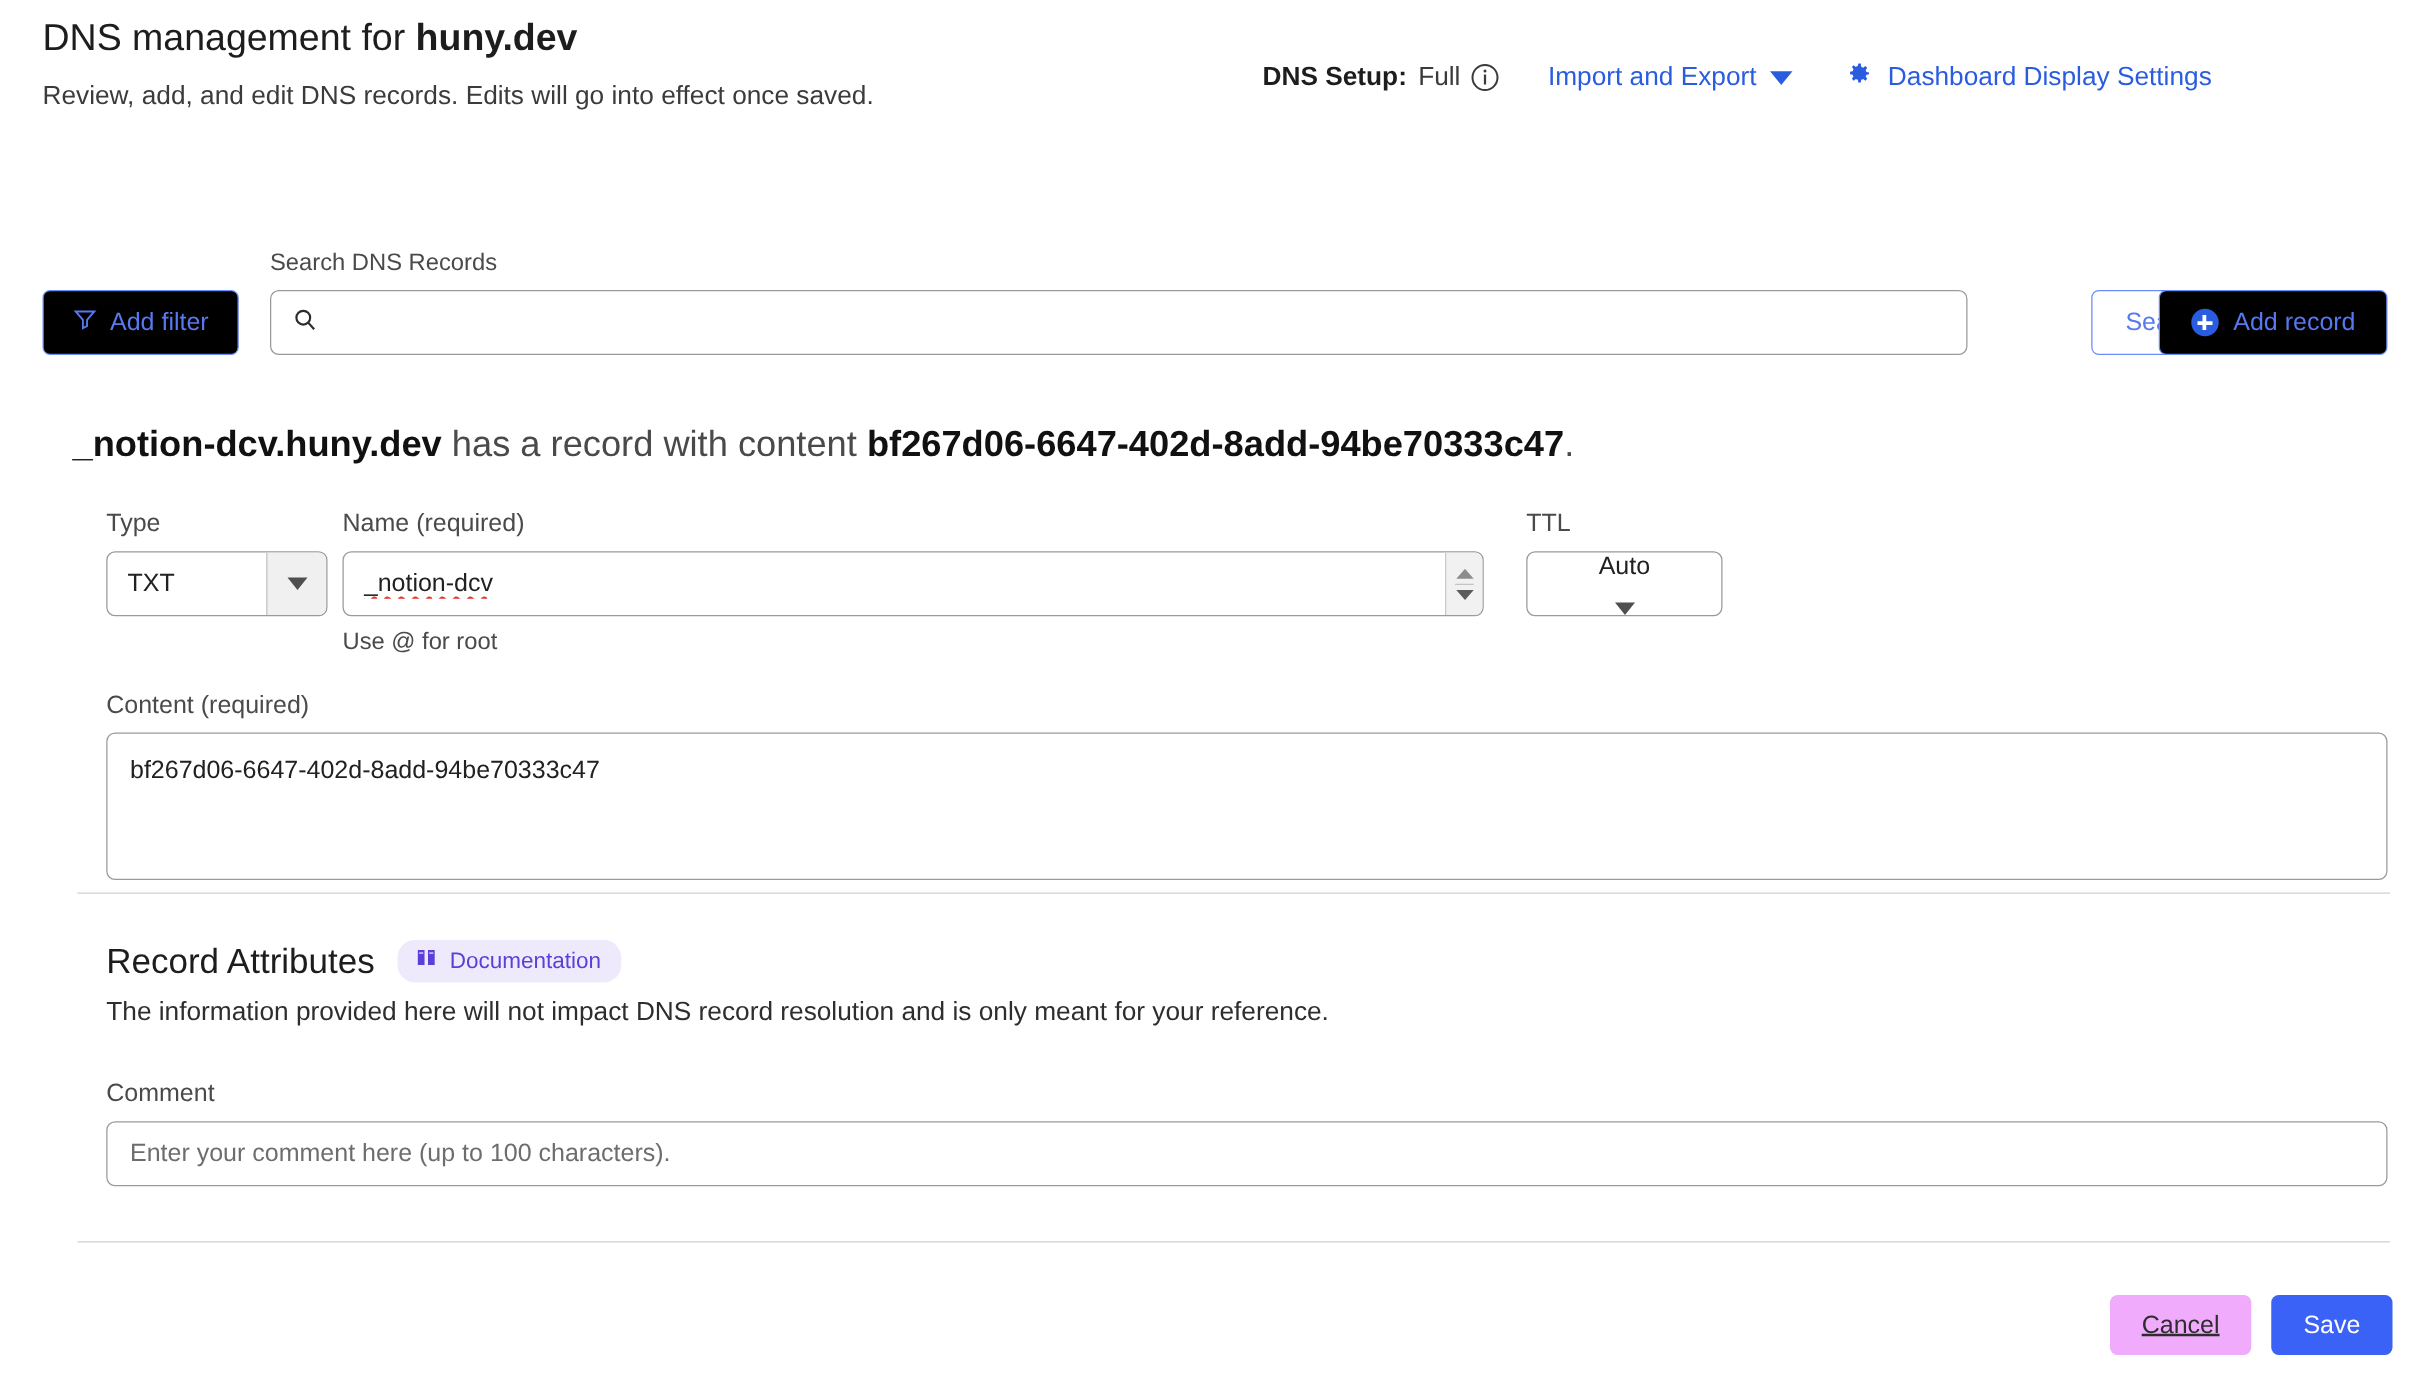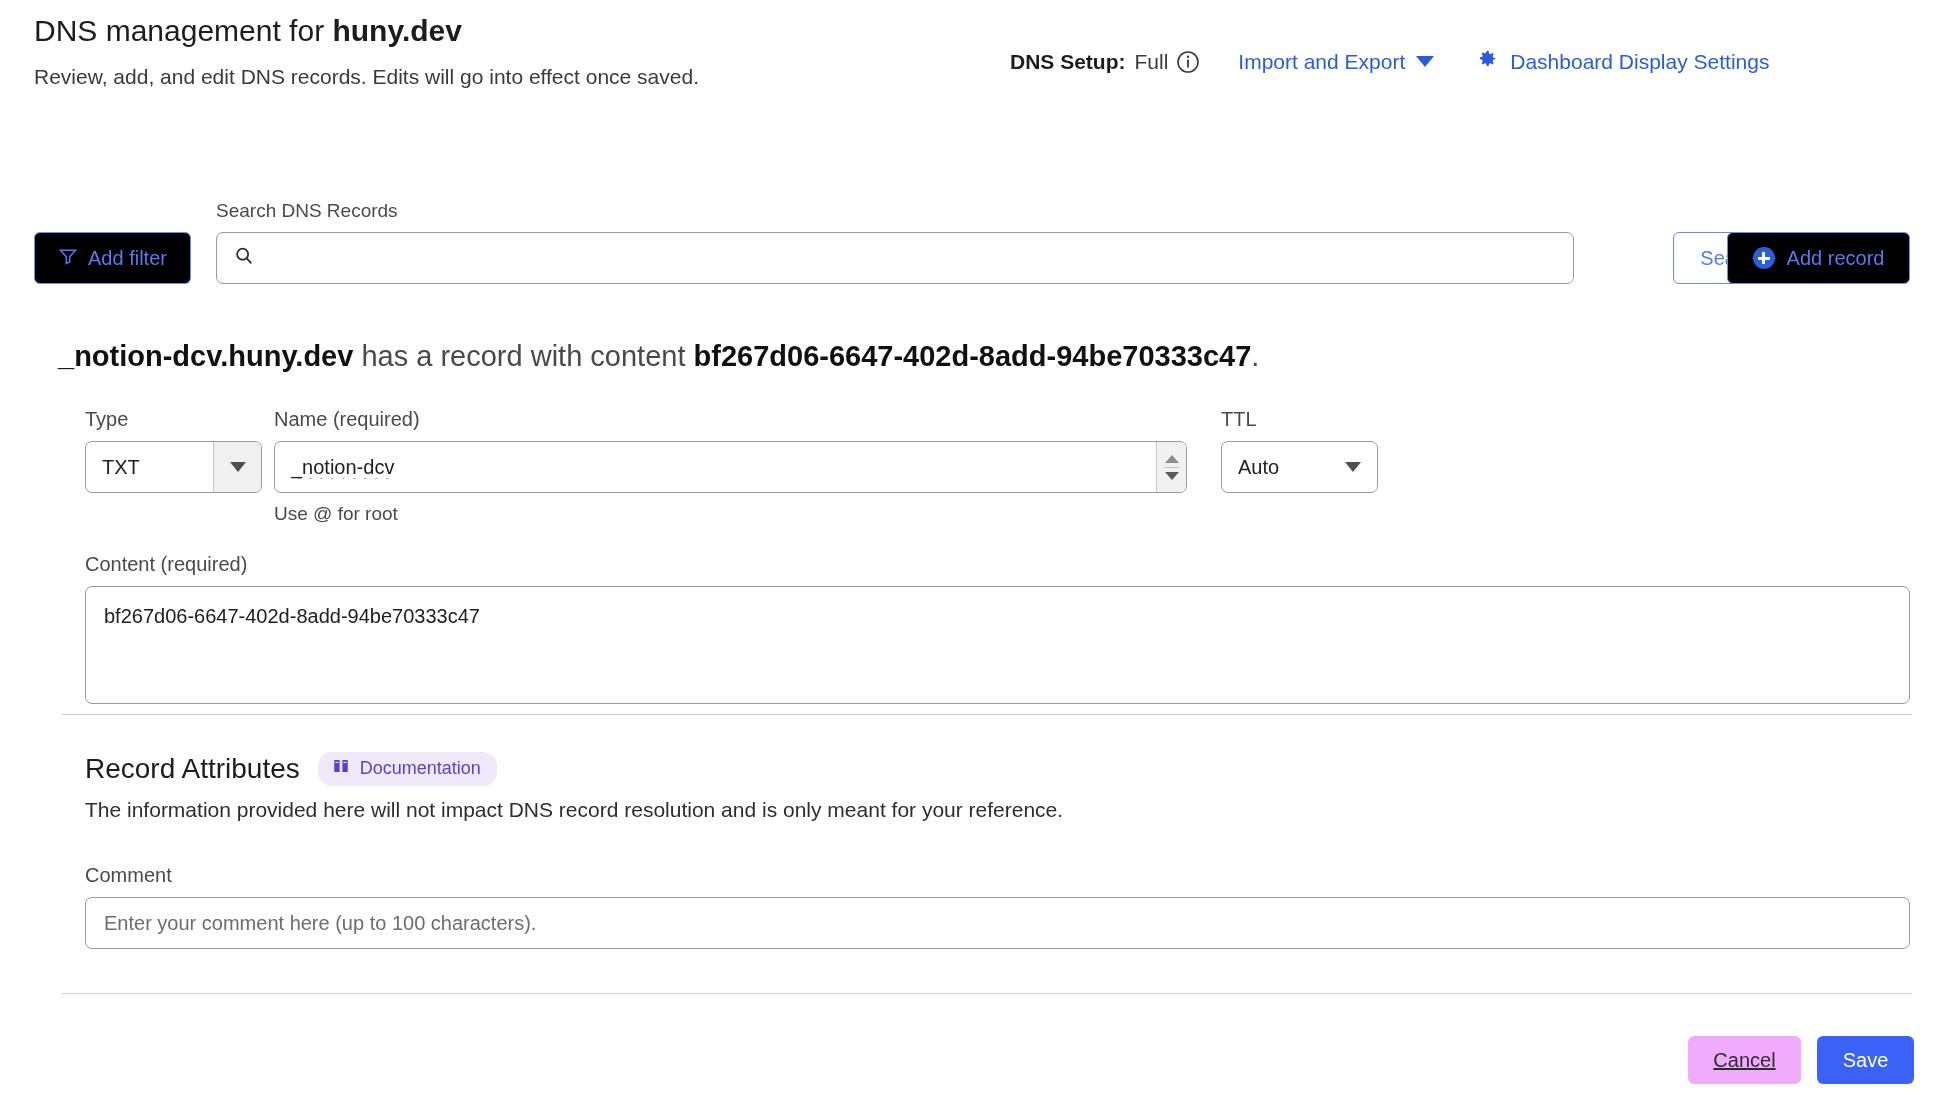--- a/index.html
+++ b/index.html
@@ -147,21 +147,21 @@
   .sp-line { width: 15px; height: 1px; background: #c4c4c4; }
   .sp-dn { width: 0; height: 0; border-left: 7px solid transparent; border-right: 7px solid transparent; border-top: 8px solid #5c5c5c; }
   .name-hint { margin-top: 10px; font-size: 19px; color: #4a4a4a; }
 
   .ttl-group { position: absolute; left: 1221px; top: 408px; }
   .ttl-select {
     margin-top: 10px; width: 157px; height: 52px;
     border: 1.5px solid #9a9a9a; border-radius: 7px;
     background: #fff; display: flex; align-items: center;
     justify-content: space-between; padding: 0 16px;
-    font-size: 20px; color: #212121; cursor: pointer;
+    font-size: 20px; color: #212121; cursor: pointer; flex-direction: column;
   }
 
   
   .content-group { position: absolute; left: 85px; top: 553px; }
   .content-box {
     margin-top: 10px; width: 1825px; height: 118px;
     border: 1.5px solid #9a9a9a; border-radius: 7px;
     background: #fff;
   }
   .content-text {

